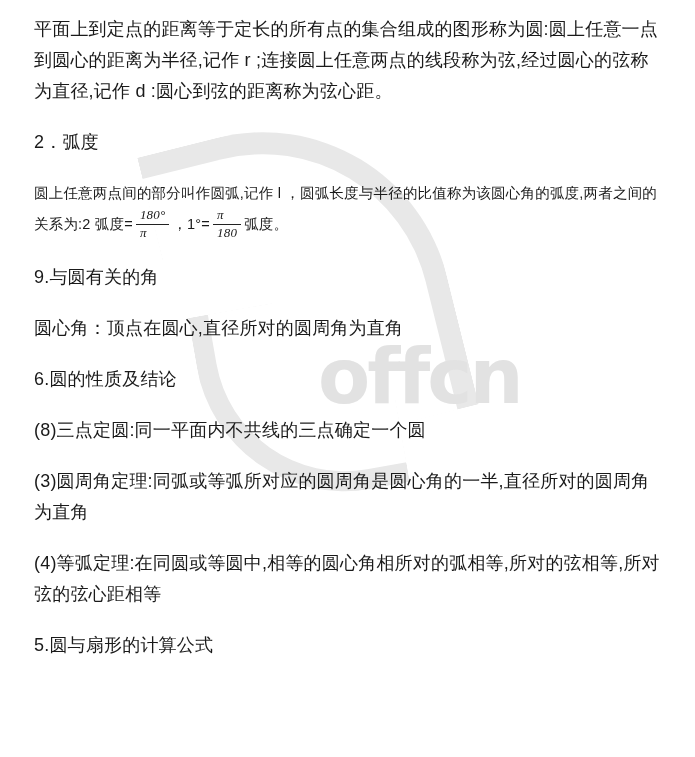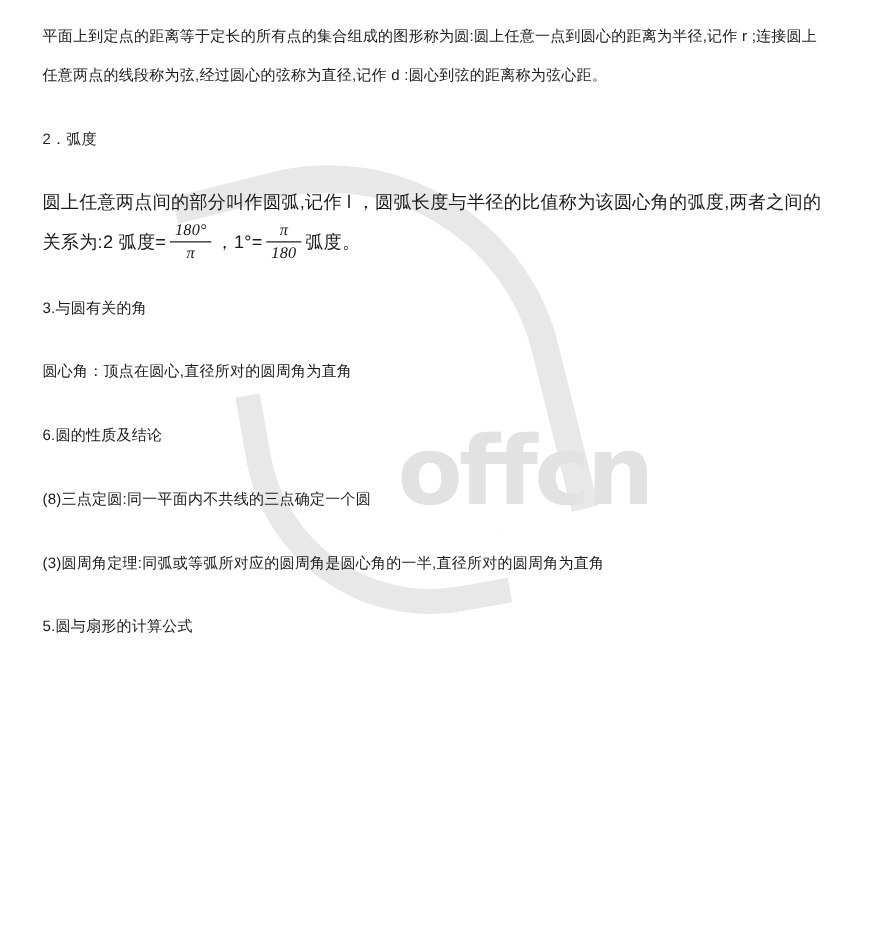--- a/index.html
+++ b/index.html
@@ -63,28 +63,27 @@
     border-bottom: 20px solid #e8e8e8;
     border-radius: 0 0 0 150px;
     transform: rotate(-10deg);
   }
   .content {
     position: relative;
     z-index: 2;
   }
   p {
     margin: 0 0 20px 0;
-    font-size: 12px;
+    font-size: 18px;
     line-height: 31px;
     letter-spacing: 0.2px;
   }
   .frac {
     display: inline-block;
     vertical-align: middle;
-    text-align: center;
     font-family: "Liberation Serif", serif;
     font-style: italic;
     font-size: 13px;
     line-height: 1.15;
     margin: 0 3px;
     position: relative;
     top: -1px;
   }
   .frac .num {
     display: block;
@@ -111,30 +110,31 @@
   </div>
 
   <div class="content">
 
     <p>平面上到定点的距离等于定长的所有点的集合组成的图形称为圆:圆上任意一点到圆心的距离为半径,记作 r ;连接圆上任意两点的线段称为弦,经过圆心的弦称为直径,记作 d :圆心到弦的距离称为弦心距。</p>
 
     <p>2．弧度</p>
 
     <p class="mathline"><span>圆上任意两点间的部分叫作圆弧,记作 l ，圆弧长度与半径的比值称为该圆心角的弧度,两者之间的关系为:</span><span>2 弧度=</span><span class="frac"><span class="num">180°</span><span class="den">π</span></span><span>，1°=</span><span class="frac"><span class="num">π</span><span class="den">180</span></span><span>弧度。</span></p>
 
-    <p>3.与圆有关的角</p>
+    <p>9.与圆有关的角</p>
 
     <p>圆心角：顶点在圆心,直径所对的圆周角为直角</p>
 
 
     <p>6.圆的性质及结论</p>
 
     <p>(8)三点定圆:同一平面内不共线的三点确定一个圆</p>
 
 
     <p>(3)圆周角定理:同弧或等弧所对应的圆周角是圆心角的一半,直径所对的圆周角为直角</p>
 
+    <p>(4)等弧定理:在同圆或等圆中,相等的圆心角相所对的弧相等,所对的弦相等,所对弦的弦心距相等</p>
 
     <p>5.圆与扇形的计算公式</p>
 
 
   </div>
 </div>
 
 </body></html>

